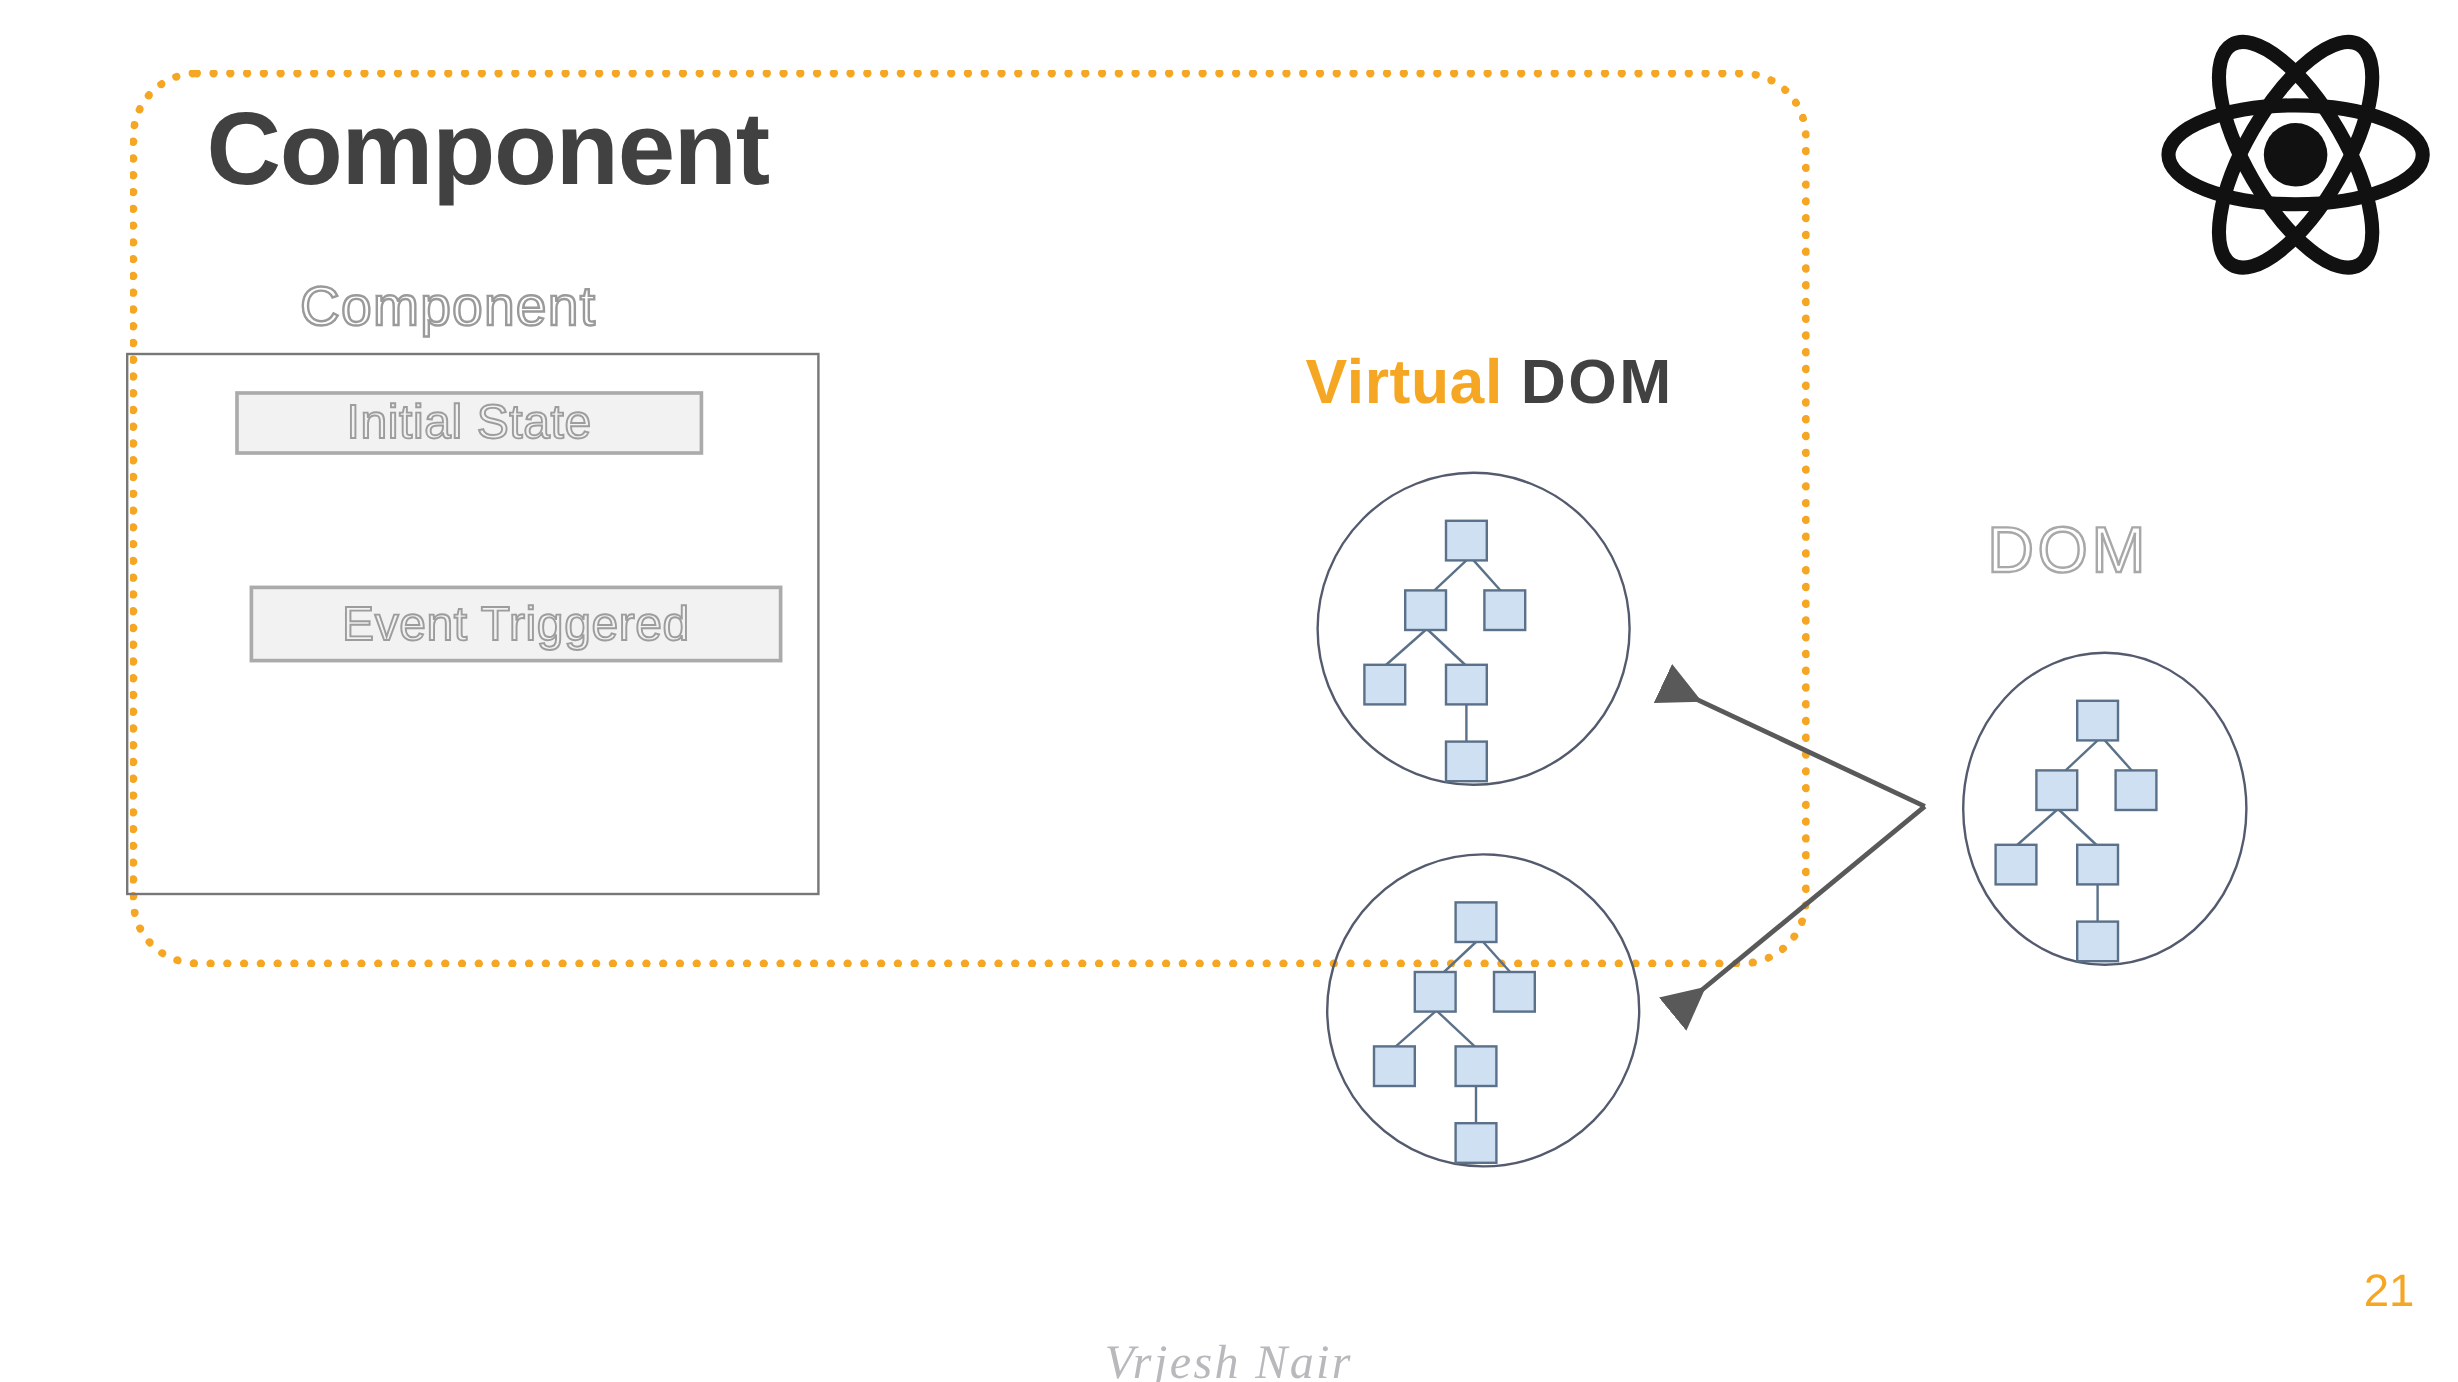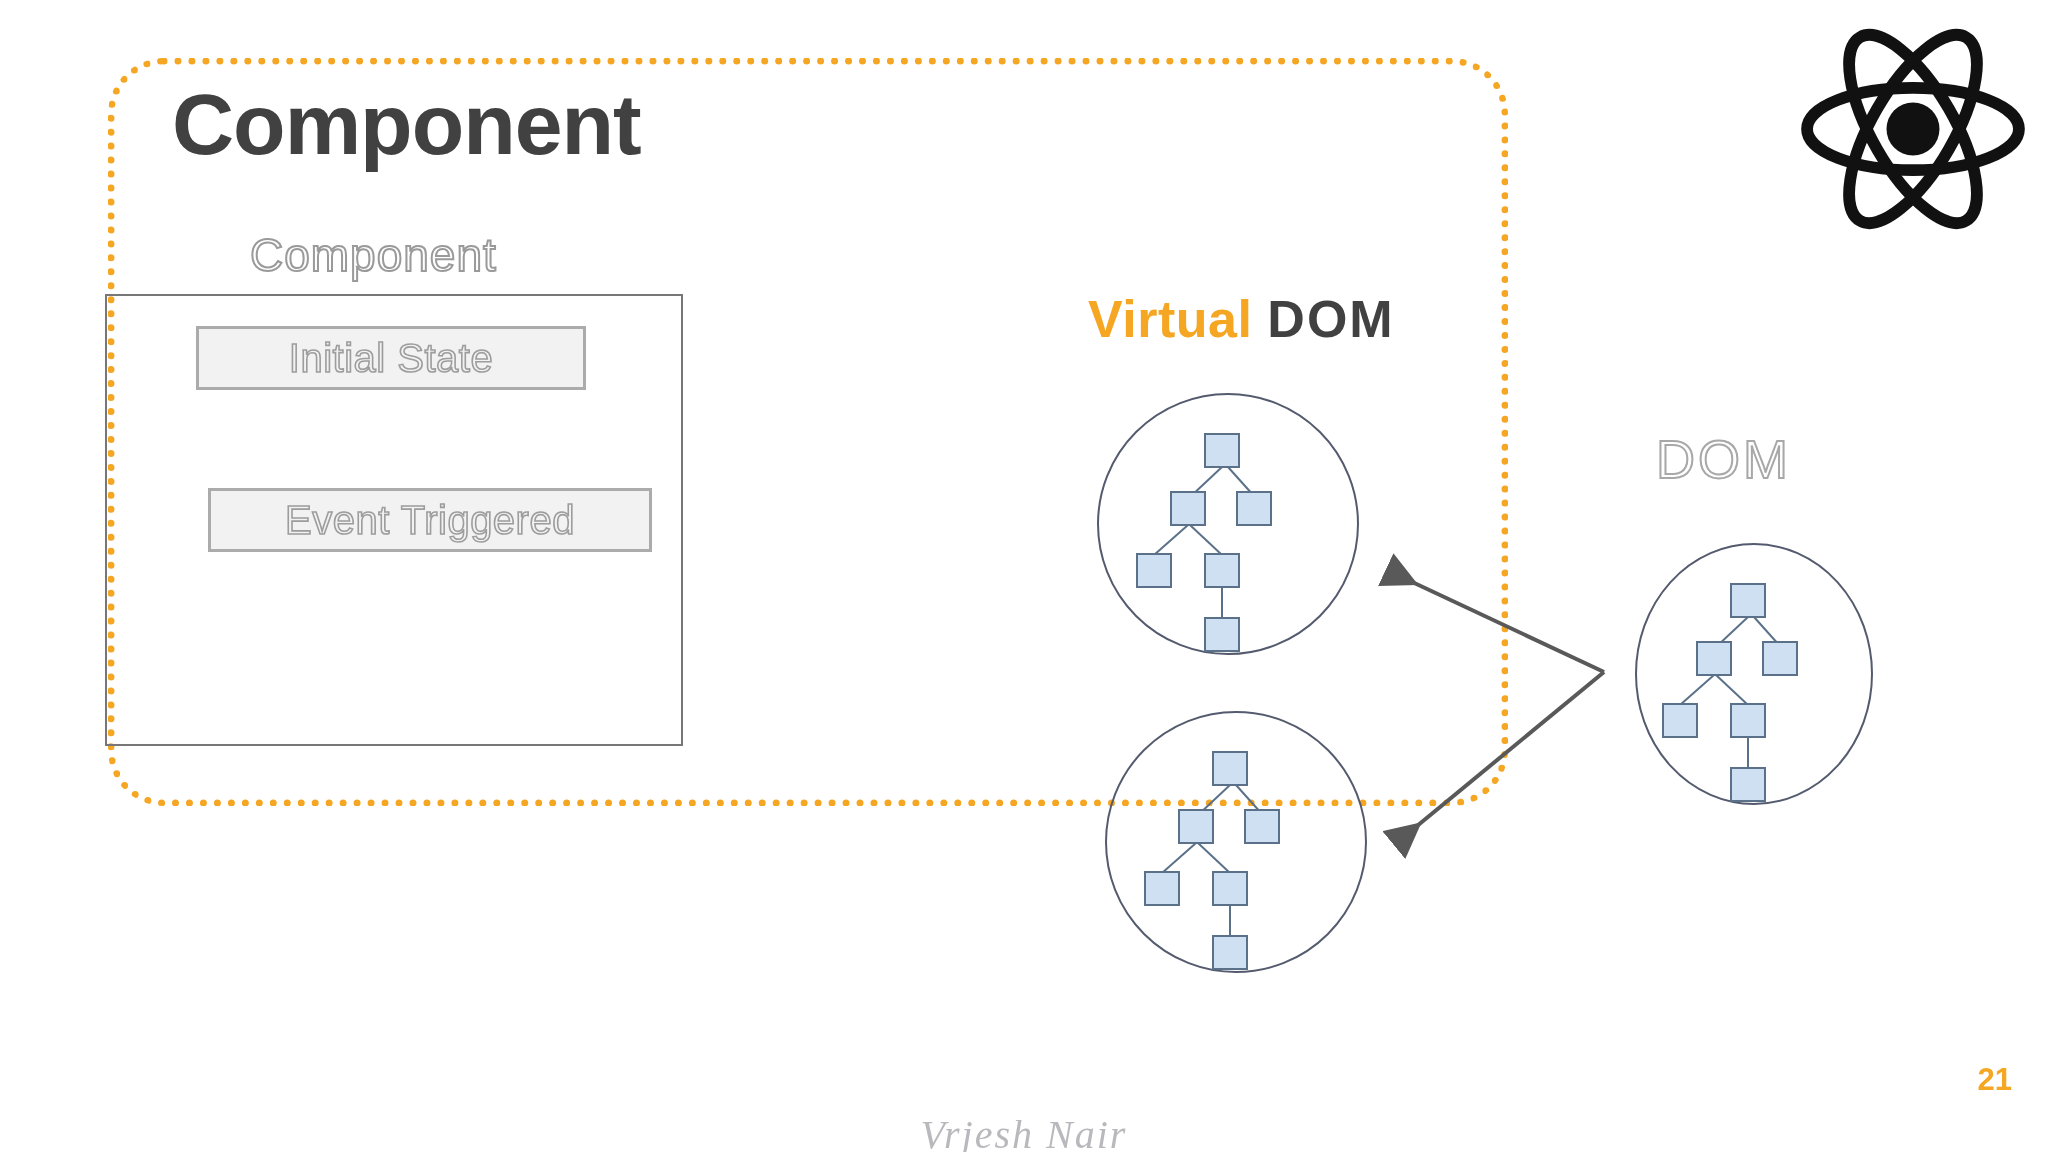--- a/index.html
+++ b/index.html
@@ -83,21 +83,21 @@
     font-size: 40px;
     color: transparent;
     -webkit-text-stroke: 1.6px #9d9d9d;
     letter-spacing: 0.5px;
     white-space: nowrap;
   }
   .chip-initial {
     left: 196px;
     top: 326px;
     width: 390px;
-    height: 64px;
+    height: 53px;
   }
   .chip-event {
     left: 208px;
     top: 488px;
     width: 444px;
     height: 64px;
   }
 
   
   .vdom-heading {
@@ -148,22 +148,22 @@
     top: 26px;
     width: 226px;
     height: 206px;
   }
 
   
   .page-number {
     position: absolute;
     right: 36px;
     bottom: 54px;
-    font-size: 31px;
-    font-weight: bold;
+    font-size: 38px;
+    font-weight: normal;
     color: #F5A623;
   }
 
   
   .watermark {
     position: absolute;
     left: 50%;
     transform: translateX(-50%);
     bottom: -6px;
     font-family: "Liberation Serif", serif;

